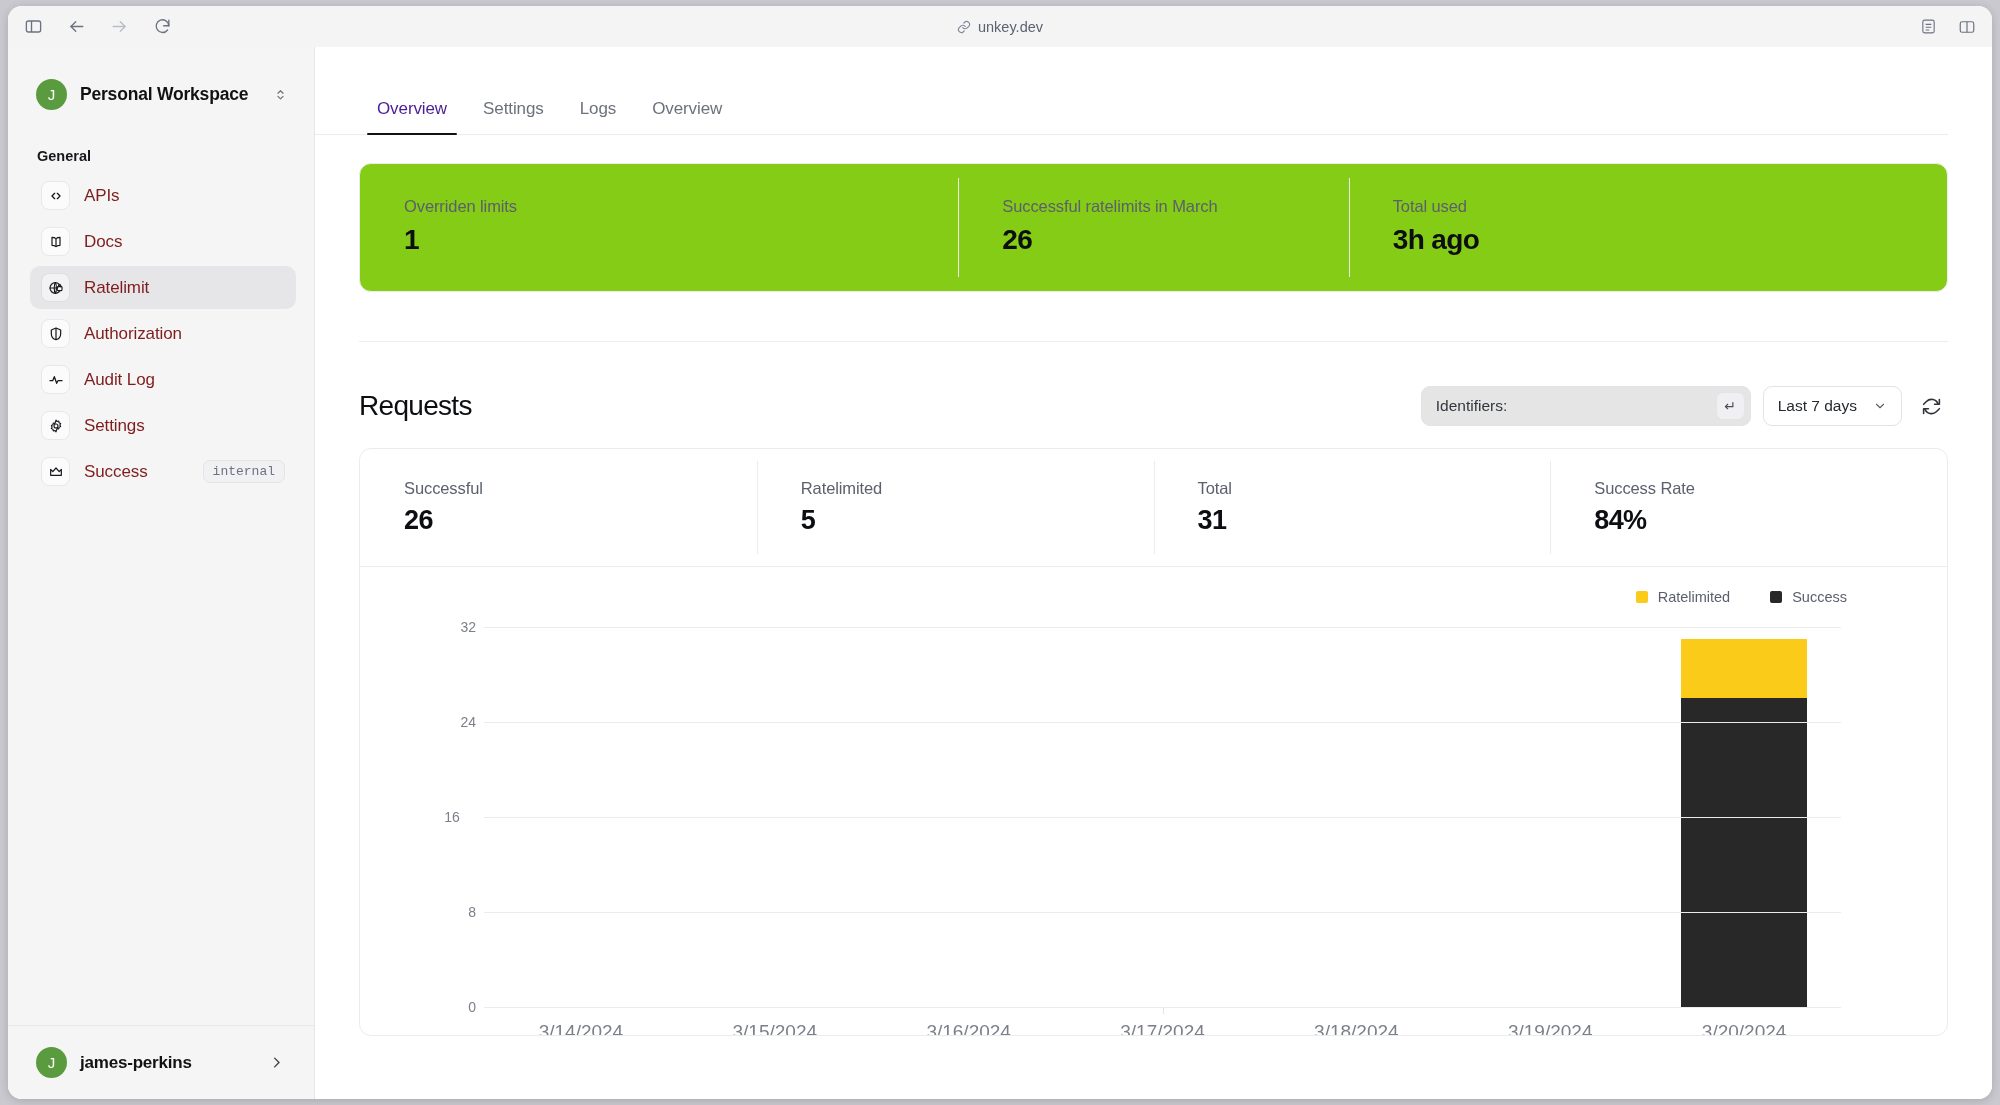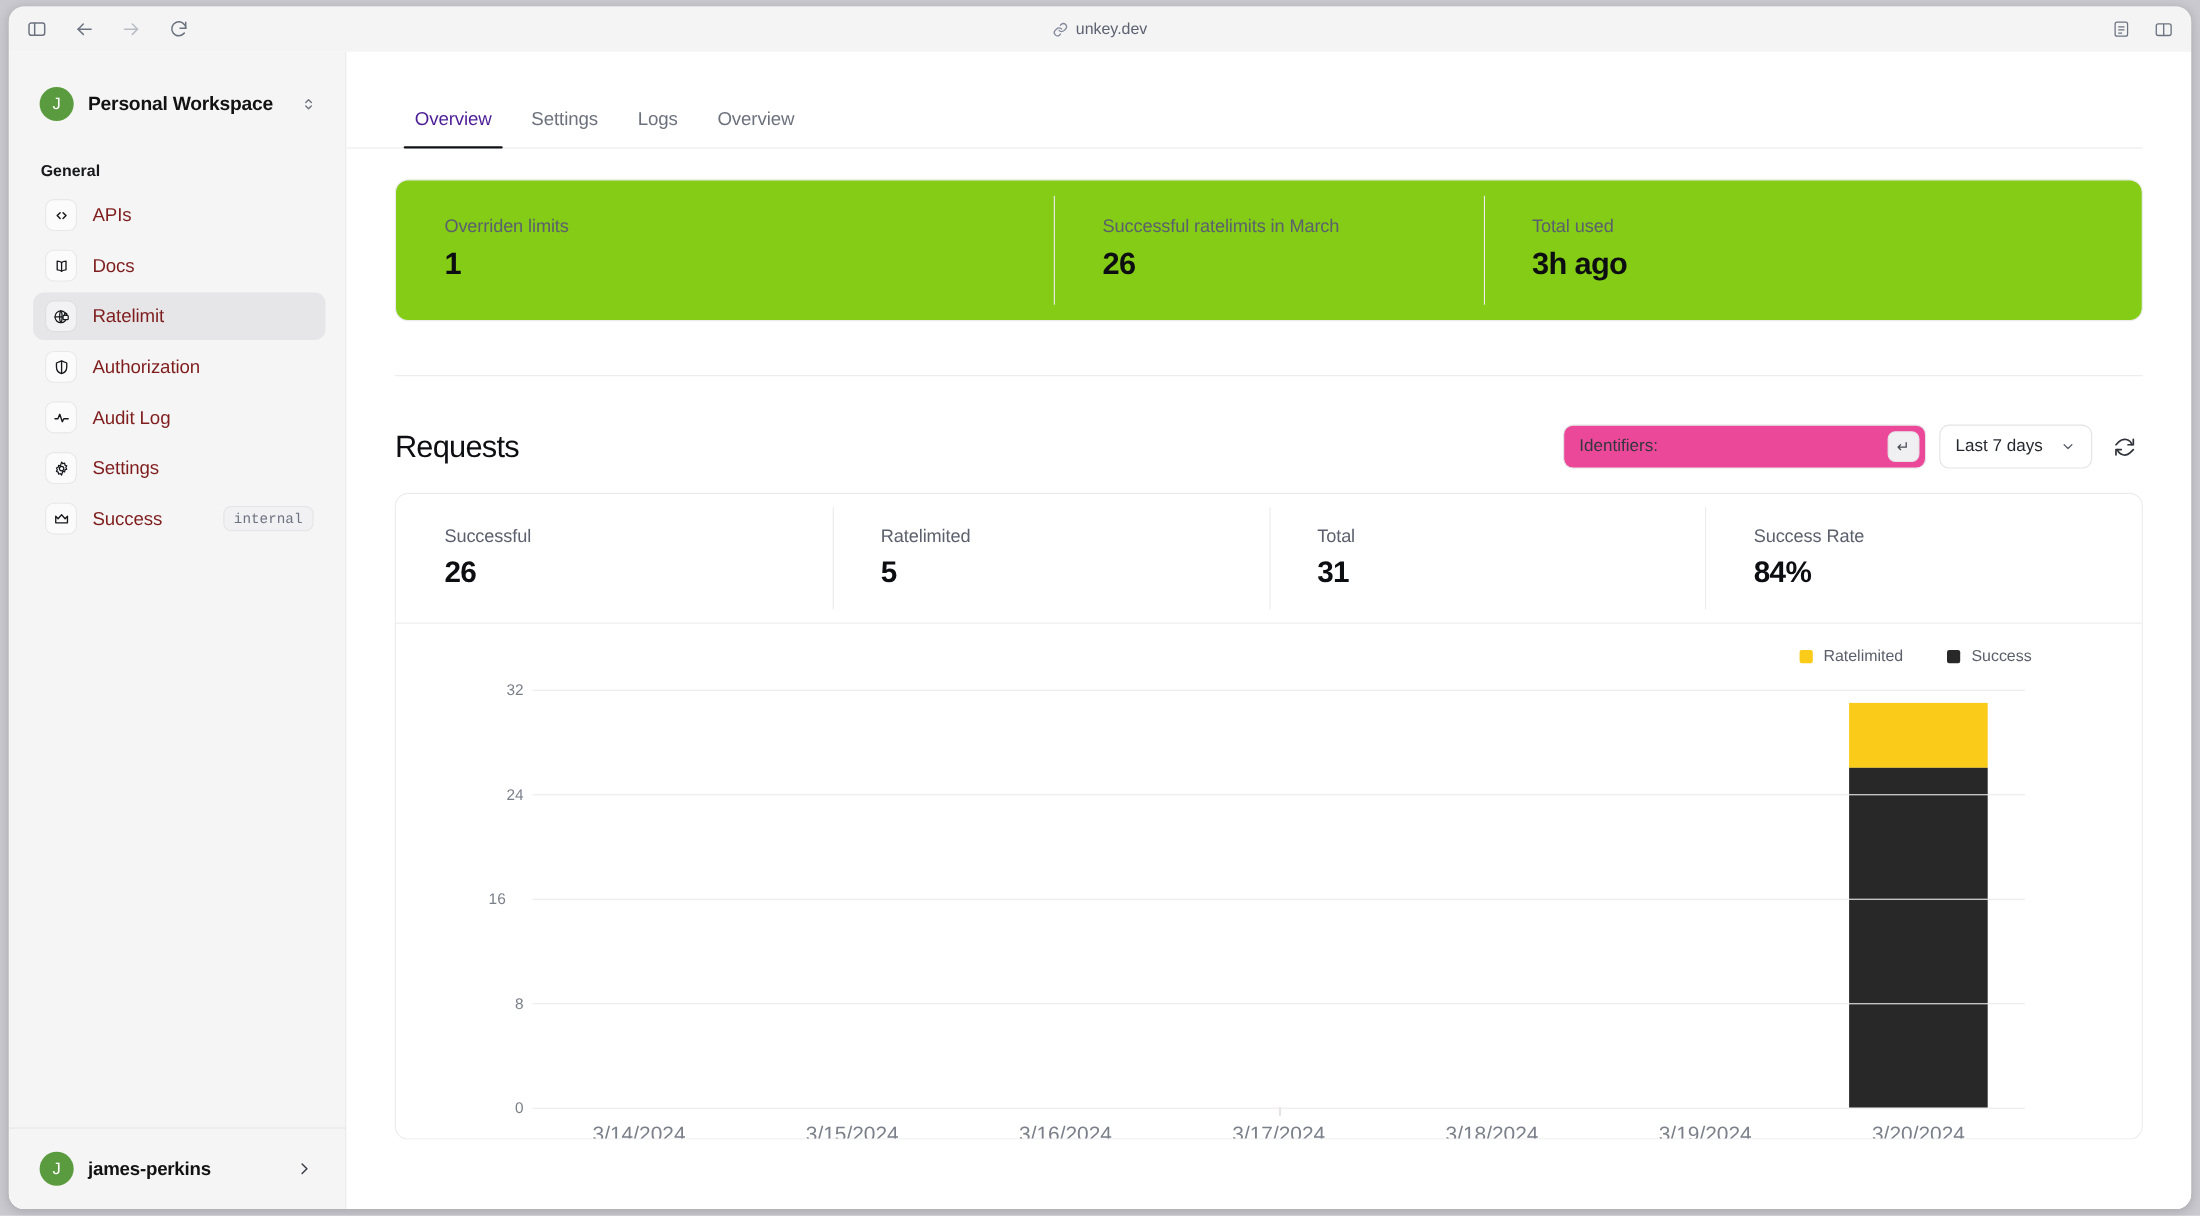--- a/index.html
+++ b/index.html
@@ -171,21 +171,21 @@
   .req-head {
     display: flex; align-items: center;
     margin: 44px 0 22px 0;
   }
   .req-title { font-size: 28px; font-weight: 400; color: #0d0e11; letter-spacing: -0.7px; }
   .req-tools { margin-left: auto; display: flex; align-items: center; gap: 12px; }
   .ident-box {
     width: 330px; height: 40px;
     border: 1px solid #e3e3e6;
     border-radius: 9px;
-    background: #ec4899;
+    background: #e5e5e5;
     display: flex; align-items: center;
     padding: 0 5px 0 14px;
     gap: 28px;
   }
   .ident-label { font-size: 15.5px; color: #33363e; }
   .ident-enter {
     margin-left: auto;
     width: 29px; height: 28px;
     border-radius: 7px;
     background: #f0f0f2;

